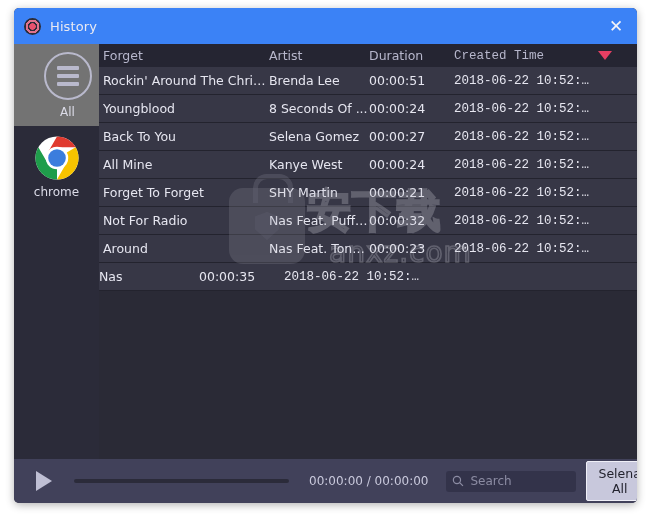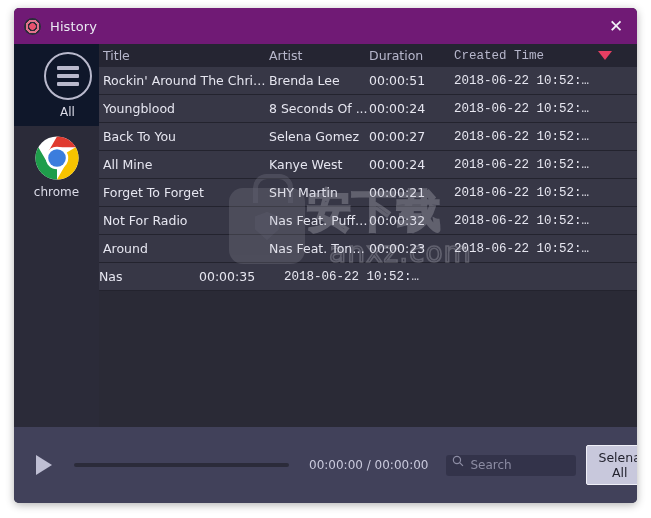--- a/index.html
+++ b/index.html
@@ -23,21 +23,21 @@
     box-shadow: 0 2px 8px rgba(0,0,0,0.30);
     overflow: hidden;
     display: flex;
     flex-direction: column;
   }
 
   
   #titlebar {
     height: 36px;
     flex: 0 0 36px;
-    background: #701a75;
+    background: #3b82f6;
     display: flex;
     align-items: center;
     padding: 0 0 0 10px;
     position: relative;
   }
   #app-icon {
     width: 17px; height: 17px;
     border-radius: 50%;
     background: radial-gradient(circle at 50% 50%,
         #e8516d 0%, #e8516d 26%,
@@ -78,21 +78,21 @@
     padding-top: 0;
   }
   .side-item {
     height: 82px;
     display: flex;
     flex-direction: column;
     align-items: center;
     justify-content: center;
     cursor: pointer;
   }
-  .side-item.selected { background: #0f172a; padding-left: 22px; }
+  .side-item.selected { background: #737373; padding-left: 22px; }
   .side-label {
     color: #dcdce8;
     font-size: 12px;
     margin-top: 5px;
   }
   .hamburger-circle {
     width: 44px; height: 44px;
     border-radius: 50%;
     border: 2px solid #b9b9cc;
     display: flex;
@@ -215,21 +215,21 @@
     text-align: center;
   }
 
   
   #bottombar {
     flex: 0 0 44px;
     height: 44px;
     background: #41415a;
     display: flex;
     align-items: center;
-    padding: 16px 12px;
+    padding: 0 12px;
     gap: 10px;
   }
   #play-btn {
     width: 0; height: 0;
     border-top: 10px solid transparent;
     border-bottom: 10px solid transparent;
     border-left: 16px solid #bfbfd4;
     flex: 0 0 auto;
     margin-left: 10px;
     cursor: pointer;
@@ -247,20 +247,21 @@
     font-size: 12px;
     flex: 0 0 auto;
     margin-left: 10px;
   }
   #search-box {
     flex: 0 0 118px;
     height: 21px;
     background: #33334a;
     border-radius: 3px;
     display: flex;
+    align-items: center;
     padding: 0 6px;
     margin-left: 8px;
     cursor: text;
   }
   .mag-icon { flex: 0 0 auto; margin-right: 4px; }
   #search-input {
     border: none;
     outline: none;
     background: transparent;
     color: #d0d0e0;
@@ -316,21 +317,21 @@
           <circle cx="50" cy="50" r="20" fill="#3b7ddd"></circle>
         </svg>
         <div class="side-label">chrome</div>
       </div>
 
     </div>
 
     <div id="table-area">
 
       <div id="thead">
-        <div class="th col-title">Title</div>
+        <div class="th col-title">Forget</div>
         <div class="th col-artist">Artist</div>
         <div class="th col-duration">Duration</div>
         <div class="th col-created">Created Time</div>
         <div class="th col-sort">
           <div class="sort-caret"></div>
         </div>
       </div>
 
       <div id="rows">
           <div class="row">

